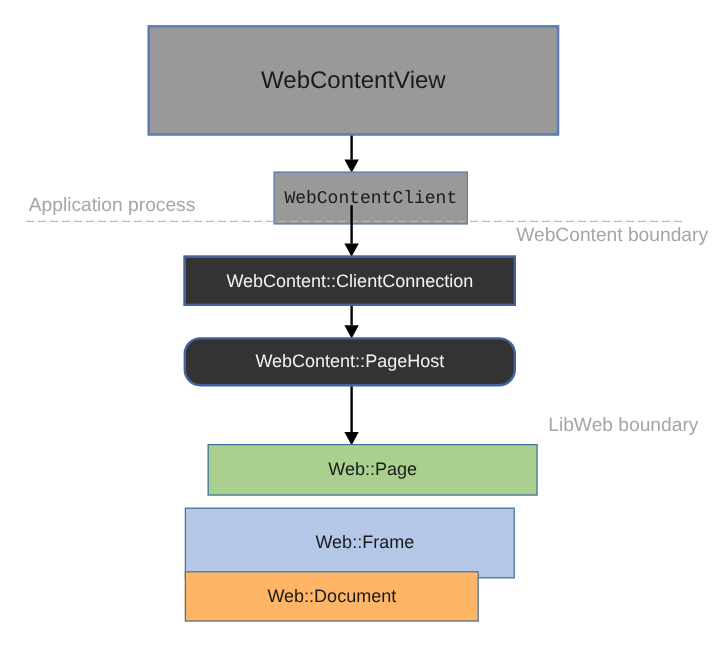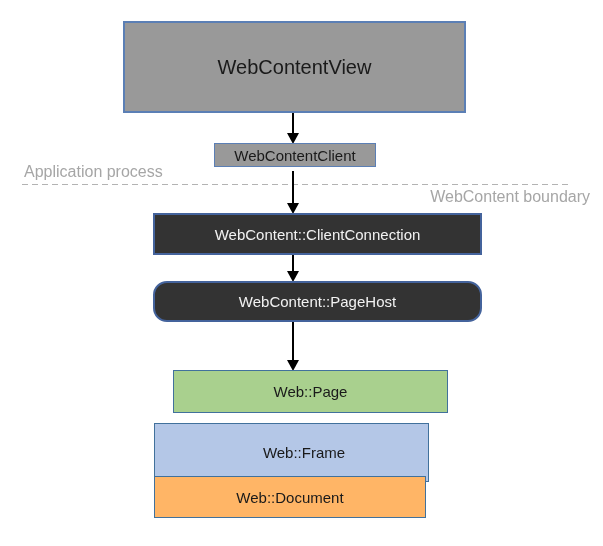--- a/index.html
+++ b/index.html
@@ -25,46 +25,47 @@
     font-size: 15px;
     color: #1a1a1a;
   }
   .node-webcontentview {
     left: 123px; top: 21px; width: 343px; height: 92px;
     background: var(--gray-fill, #999999);
     border: 2px solid var(--gray-border, #5b7fb5);
     font-size: 20px;
   }
   .node-webcontentclient {
-    left: 214px; top: 143px; width: 162px; height: 24px;
+    left: 228px; top: 143px; width: 162px; height: 44px;
     background: var(--gray-fill, #999999);
     border: 1.5px solid var(--gray-border, #5b7fb5);
+    font-family: Liberation Mono, monospace;
   }
   .node-dark {
-    left: 153px; width: 329px;
+    left: 153px; width: 277px;
     background: var(--dark-fill, #333333);
     border: 2px solid var(--dark-border, #44639c);
     color: var(--dark-text, #f2f2f2);
   }
   .node-clientconnection { top: 213px; height: 42px; }
   .node-pagehost { top: 281px; height: 41px; border-radius: 14px; }
   .node-webpage {
     left: 154px; top: 370px; width: 275px; height: 43px;
     background: var(--green-fill, #a9d08e);
     border: 1.5px solid var(--box-border, #41719c);
     margin-left: 19px;
   }
   .node-webframe {
     left: 154px; top: 423px; width: 275px; height: 59px;
     background: var(--blue-fill, #b4c7e7);
     border: 1.5px solid var(--box-border, #41719c);
     padding-left: 25px;
   }
   .node-webdocument {
-    left: 154px; top: 476px; width: 272px; height: 42px;
+    left: 154px; top: 476px; width: 245px; height: 42px;
     background: var(--orange-fill, #ffb566);
     border: 1.5px solid var(--box-border, #41719c);
   }
   .arrow {
     position: absolute;
     left: 287px;
     width: 12px;
     display: flex;
     flex-direction: column;
     align-items: center;
@@ -144,20 +145,21 @@
 
   <div class="node node-dark node-pagehost">
     <span>WebContent::PageHost</span>
   </div>
 
   <div class="arrow arrow-4">
     <div class="shaft"></div>
     <div class="head"></div>
   </div>
 
+  <div class="zone-label label-libweb-boundary">LibWeb boundary</div>
 
   <div class="node node-webpage">
     <span>Web::Page</span>
   </div>
 
   <div class="node node-webframe">
     <span>Web::Frame</span>
   </div>
 
   <div class="node node-webdocument">

